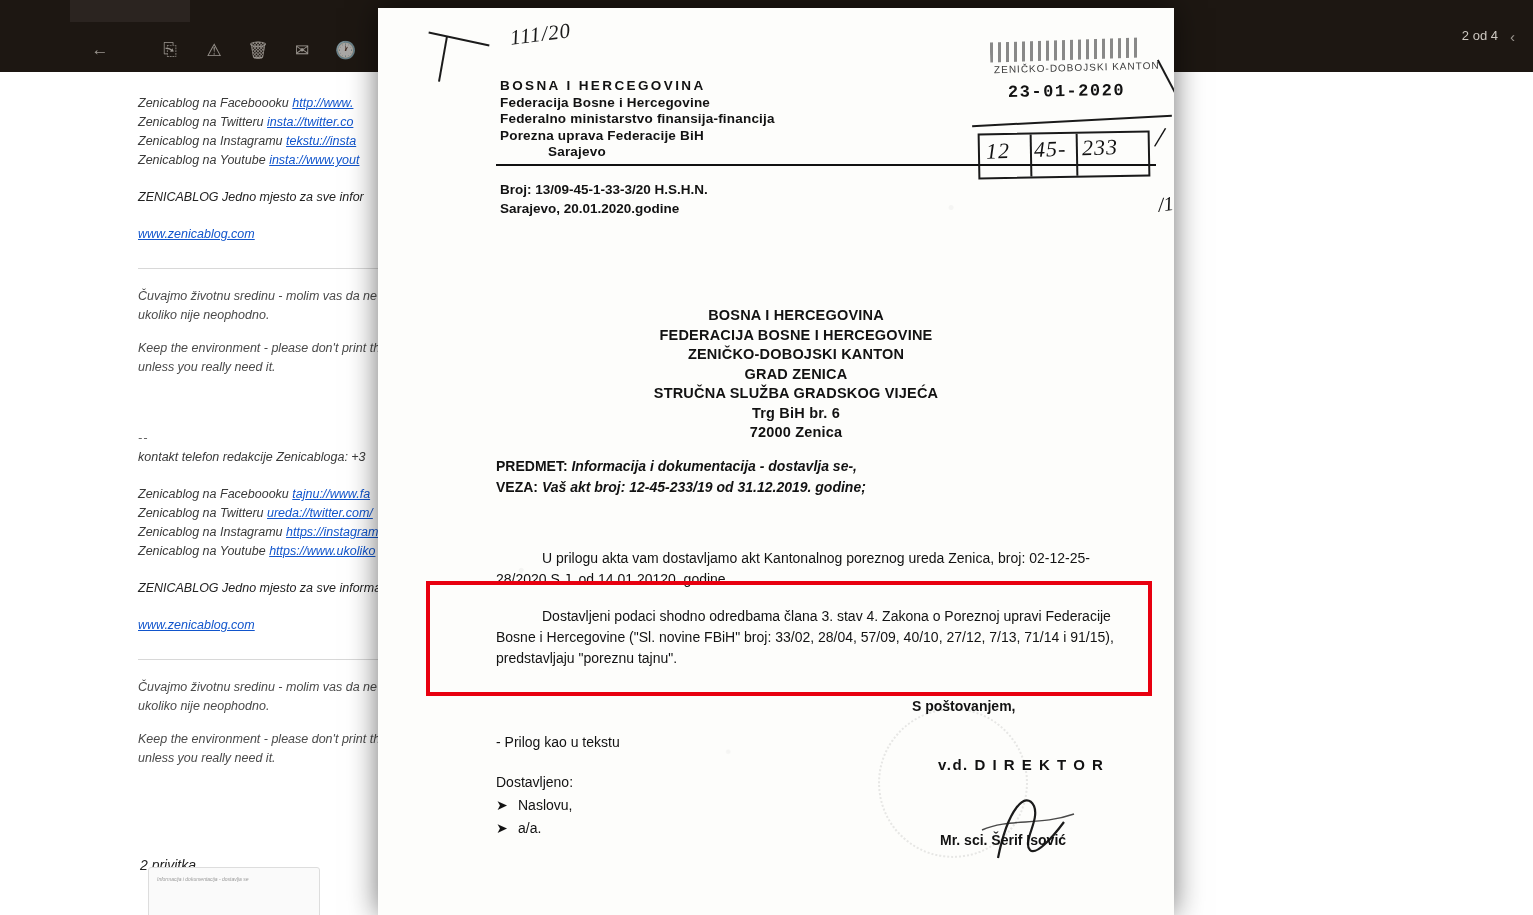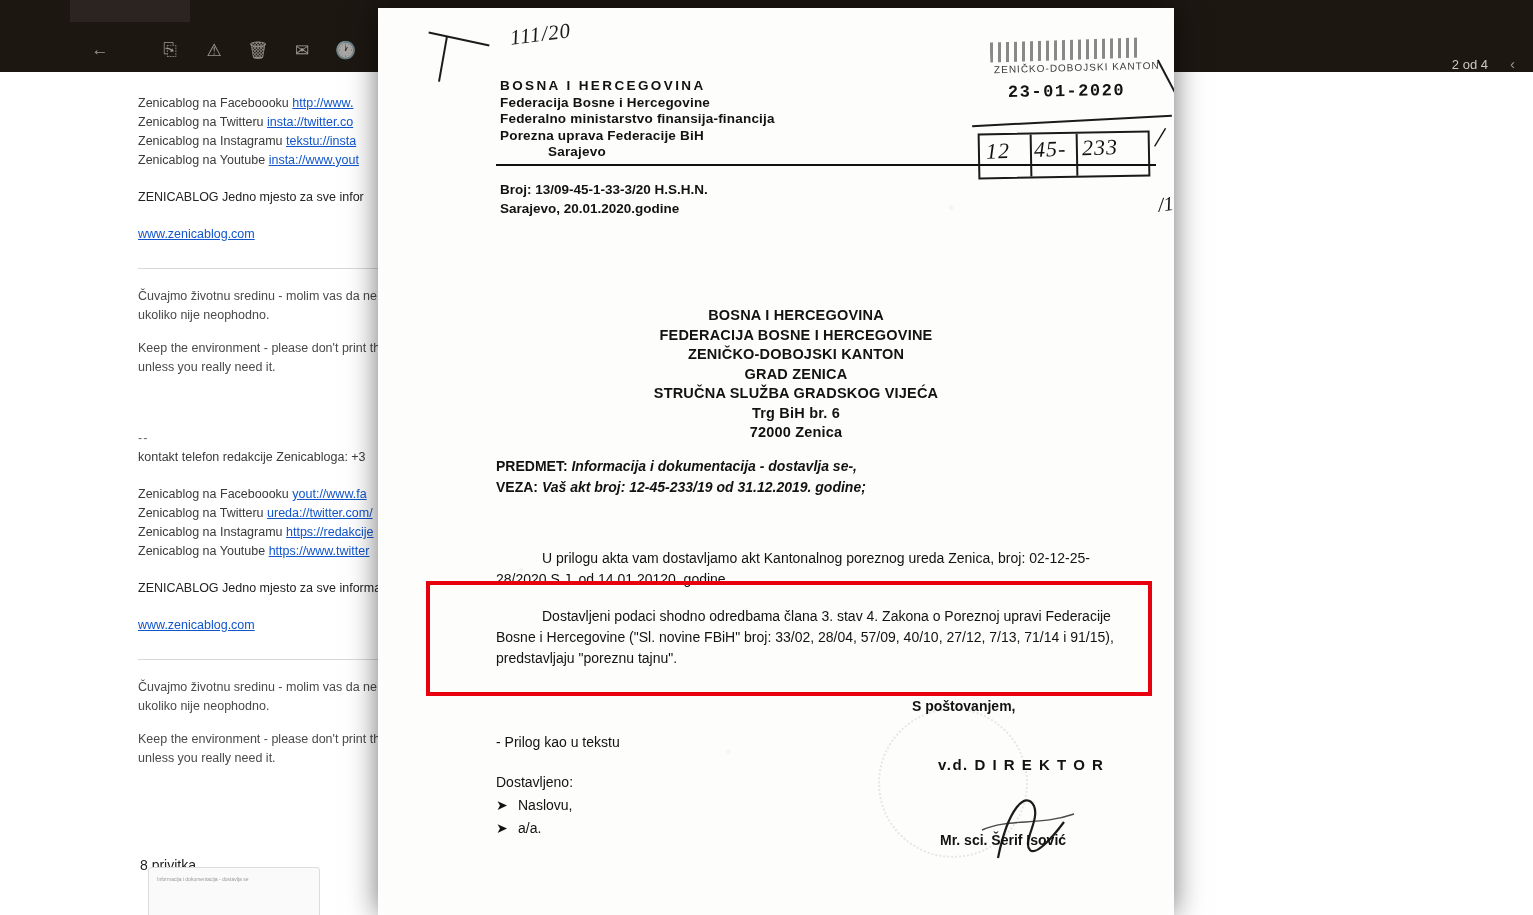--- a/index.html
+++ b/index.html
@@ -31,29 +31,30 @@
     width: 44px; height: 44px;
     display: flex; align-items: center; justify-content: center;
     opacity: .62;
     color: #e6e1da;
     font-size: 17px;
   }
   .tb-icon.back { margin-left: 78px; }
   .tb-icon.first { margin-left: 26px; }
   .tb-right {
     position: absolute; right: 18px; top: 0; height: 44px;
-    display: flex; align-items: flex-end; gap: 22px;
+    display: flex; align-items: flex-start; gap: 12px;
     color: #cdc8c1; font-size: 13px;
   }
   .tb-right .arrow { opacity: .7; font-size: 15px; }
 
   .mail-body {
     position: absolute; top: 72px; left: 0; right: 0; bottom: 0;
     background: #ffffff;
     color: #222;
+    font-style: italic;
   }
   .mail-col {
     position: absolute; top: 0; left: 78px; width: 740px;
     padding: 22px 0 0 60px;
     font-size: 12.5px;
     line-height: 19px;
     color: #3a3a3a;
   }
   .mail-col a { color: #1155cc; text-decoration: underline; }
   .mail-col .blk { margin-bottom: 18px; }
@@ -331,49 +332,49 @@
           <div>ukoliko nije neophodno.</div>
           <div style="margin-top:14px">Keep the environment - please don't print th</div>
           <div>unless you really need it.</div>
         </div>
 
         <div class="dashes" style="margin-top:52px">--</div>
         <div class="blk">kontakt telefon redakcije Zenicabloga: +3</div>
 
         <div class="blk">
           <div>
-            <span>Zenicablog na Faceboooku </span><a href="#">yout://www.fa</a>
+            <span>Zenicablog na Faceboooku </span><a href="#">tajnu://www.fa</a>
           </div>
           <div>
             <span>Zenicablog na Twitteru </span><a href="#">ureda://twitter.com/</a>
           </div>
           <div>
-            <span>Zenicablog na Instagramu </span><a href="#">https://redakcije</a>
-          </div>
-          <div>
-            <span>Zenicablog na Youtube </span><a href="#">https://www.twitter</a>
+            <span>Zenicablog na Instagramu </span><a href="#">https://instagram</a>
+          </div>
+          <div>
+            <span>Zenicablog na Youtube </span><a href="#">https://www.ukoliko</a>
           </div>
         </div>
 
         <div class="blk brand">ZENICABLOG Jedno mjesto za sve informa</div>
         <div class="blk">
           <a href="#">www.zenicablog.com</a>
         </div>
 
         <hr class="hr">
 
         <div class="blk small">
           <div>Čuvajmo životnu sredinu - molim vas da ne šta</div>
           <div>ukoliko nije neophodno.</div>
           <div style="margin-top:14px">Keep the environment - please don't print this</div>
           <div>unless you really need it.</div>
         </div>
       </div>
 
-      <div class="attach-label">8 privitka</div>
+      <div class="attach-label">2 privitka</div>
       <div class="attach-card">
         <span>Informacija i dokumentacija - dostavlja se</span>
       </div>
     </div>
   </div>
 
   <div class="doc">
 
     <div class="corner-mark"></div>
     <div class="hand-num">111/20</div>

